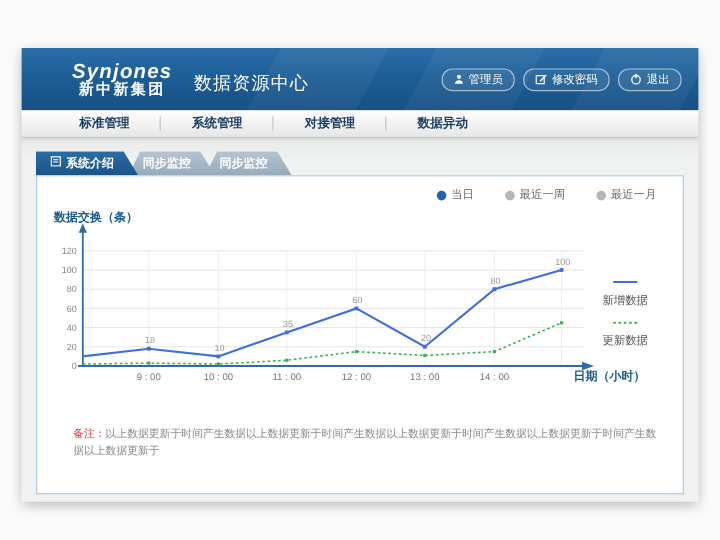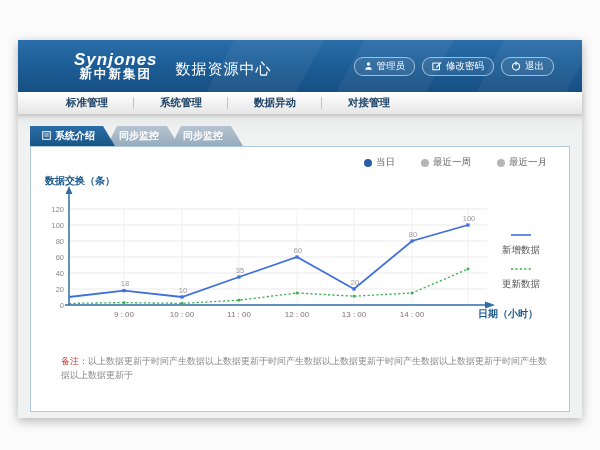--- a/index.html
+++ b/index.html
@@ -5,21 +5,21 @@
   * { margin:0; padding:0; box-sizing:border-box; }
   html,body { width:600px; height:450px; overflow:hidden; }
   body { font-family:"Liberation Sans", sans-serif; background:#fbfbfb; position:relative; }
   .stage { position:absolute; inset:0; }
 
   .window { position:absolute; left:18px; top:40px; width:564px; height:378px;
             background:#eef0f0; box-shadow:0 3px 10px rgba(0,0,0,0.28); }
 
   
   .hdr { position:relative; height:52px; background:linear-gradient(180deg,#2a6ea9 0%, #1d5e97 45%, #174f83 100%);
-         display:flex; align-items:center; padding:0 28px; overflow:hidden; }
+         display:flex; align-items:center; padding:0 14px; overflow:hidden; }
   .hdr .streak { position:absolute; top:-10px; width:90px; height:80px;
                  background:rgba(255,255,255,0.05); transform:skewX(-28deg); pointer-events:none; }
   .logo-block { color:#fff; line-height:1.05; margin-left:28px; text-align:center; }
   .logo1 { font-size:17px; font-weight:bold; font-style:italic; letter-spacing:1px; }
   .logo2 { font-size:12.5px; font-weight:bold; letter-spacing:2px; }
   .app-title { color:#fff; font-size:15px; margin-left:18px; margin-top:6px; letter-spacing:1px; }
   .user-area { margin-left:auto; display:flex; gap:7px; }
   .pill { display:flex; align-items:center; gap:4px; color:#fff; font-size:9.5px;
           border:1px solid rgba(255,255,255,0.55); background:rgba(255,255,255,0.07);
           border-radius:9px; padding:2px 9px; cursor:pointer; white-space:nowrap; }
@@ -107,22 +107,22 @@
               </svg>
           </span>
           <span>退出</span>
         </div>
       </div>
     </div>
 
     <div class="navbar" id="navbar">
         <div class="nav-item">标准管理</div>
         <div class="nav-item">系统管理</div>
+        <div class="nav-item">对接管理</div>
         <div class="nav-item">数据异动</div>
-        <div class="nav-item">对接管理</div>
       </div>
 
     <div class="content">
       <div class="tabs-row" id="tabsRow">
           <div class="tab active" style="z-index: 3;">
             <span class="tab-icon"><svg width="9" height="9" viewBox="0 0 10 10">
                 <rect x="0.8" y="0.8" width="8.4" height="8.4" fill="none" stroke="#fff" stroke-width="1.1"></rect>
                 <line x1="2.5" y1="3.4" x2="7.5" y2="3.4" stroke="#fff" stroke-width="1"></line>
                 <line x1="2.5" y1="5.6" x2="7.5" y2="5.6" stroke="#fff" stroke-width="1"></line>
               </svg></span>

